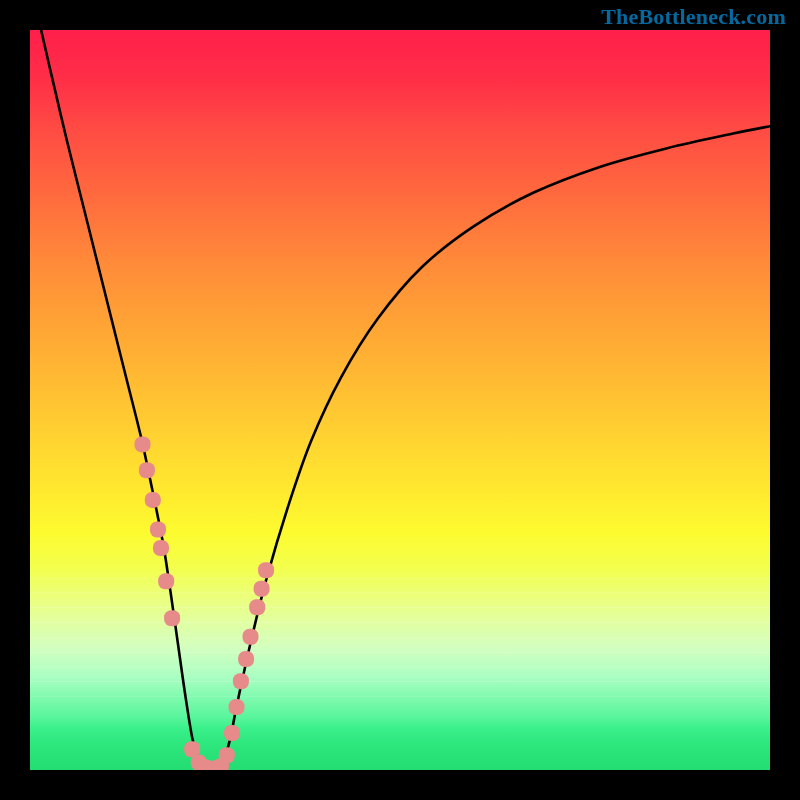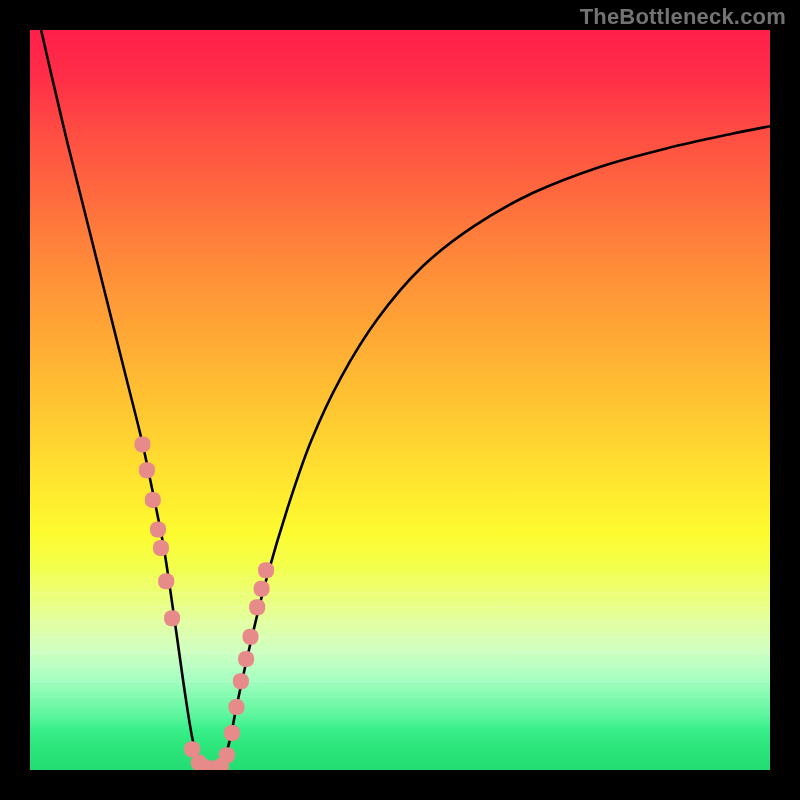--- a/index.html
+++ b/index.html
@@ -13,24 +13,24 @@
   .frame {
     position: relative;
     width: 800px;
     height: 800px;
     background: #000;
   }
   .watermark {
     position: absolute;
     top: 4px;
     right: 14px;
-    font-family: Liberation Sans, sans-serif;
+    font-family: Liberation Serif, serif;
     font-size: 22px;
     font-weight: 600;
-    color: #737373;
+    color: #0369a1;
     letter-spacing: 0.2px;
     z-index: 20;
   }
   .plot-area {
     position: absolute;
     left: 30px;
     top: 30px;
     width: 740px;
     height: 740px;
     overflow: hidden;

